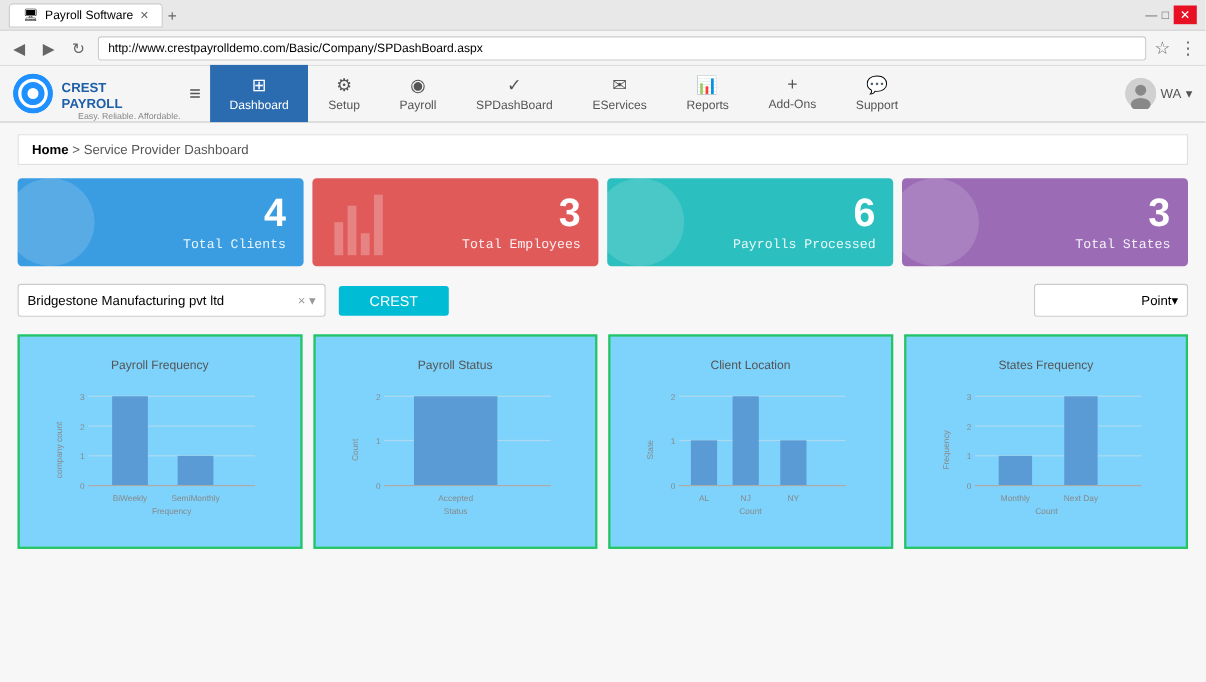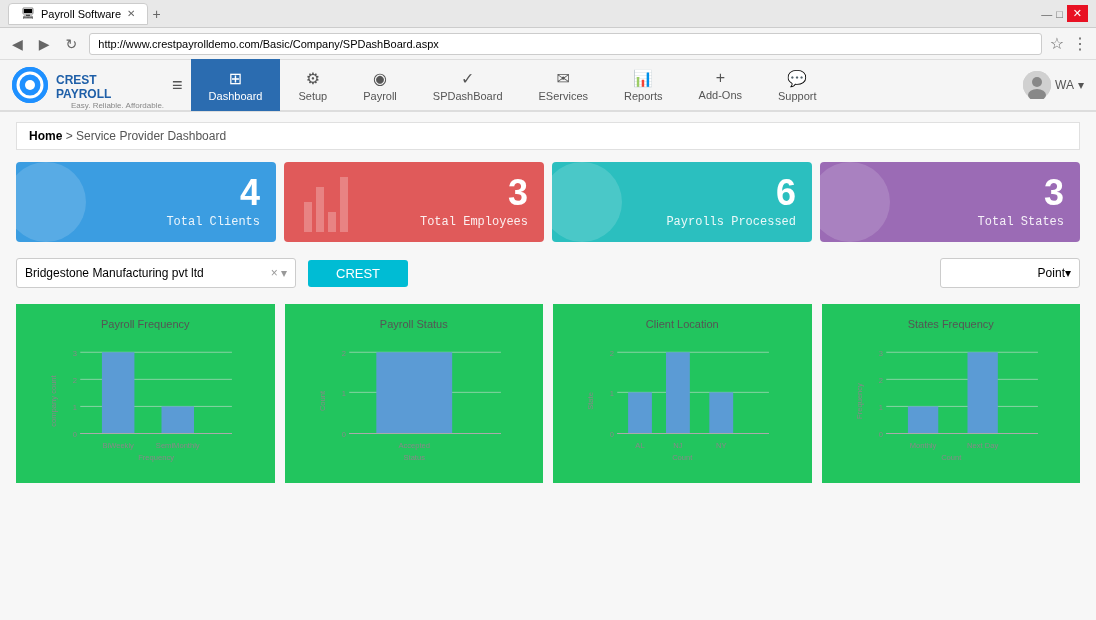--- a/index.html
+++ b/index.html
@@ -195,23 +195,23 @@
       background: white;
       display: flex;
       align-items: center;
       justify-content: flex-end;
     }
 
     
     .charts-row { display: flex; gap: 10px; }
     .chart-card {
       flex: 1;
-      background: #22c55e;
-      border: 6px solid #22c55e;
-      padding: 8px;
+      background: #7dd3fc;
+      border: 2px solid #22c55e;
+      padding: 20px;
       position: relative;
     }
     .chart-title { text-align: center; font-size: 11px; color: #555; margin-bottom: 6px; }
 
     
     svg.chart { width: 100%; height: 130px; }
   </style>
 </head>
 <body>
 

